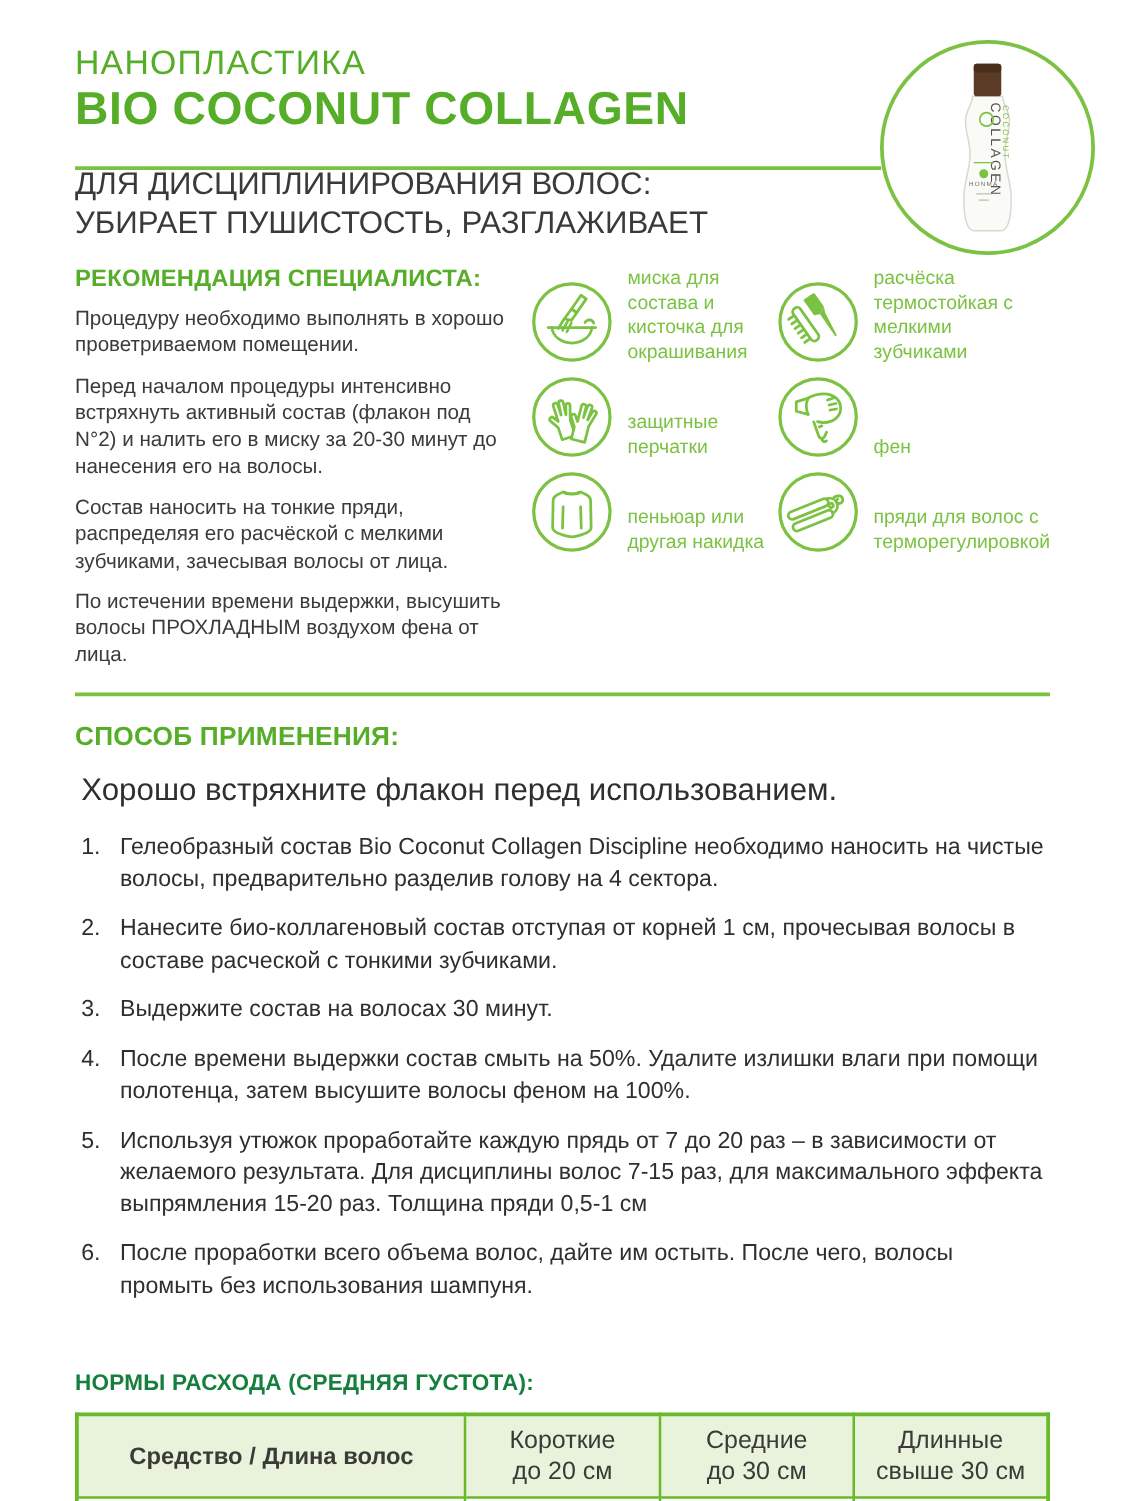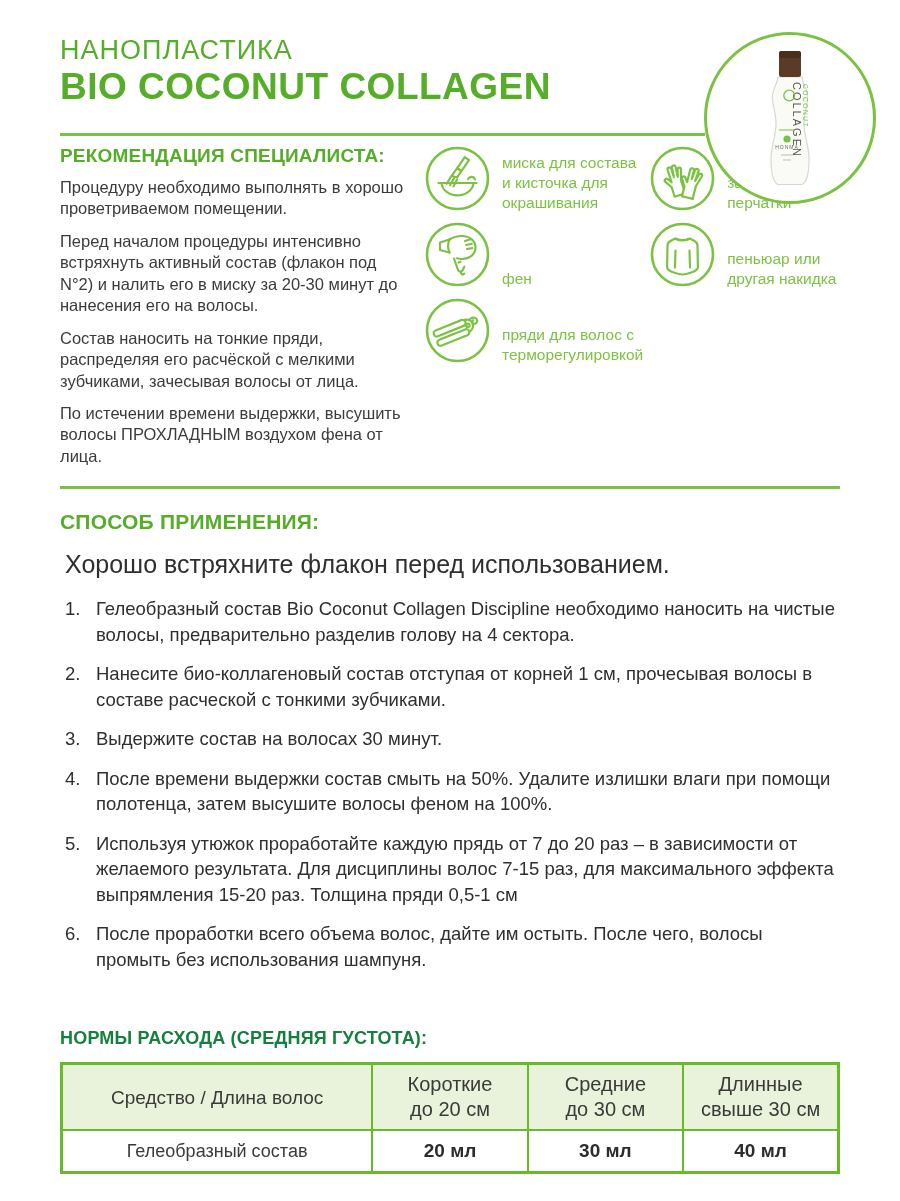--- a/index.html
+++ b/index.html
@@ -16,21 +16,21 @@
   .brand-title { font-size:37px; color:#55ad28; font-weight:700; letter-spacing:.5px; line-height:1.1; margin-top:3px; }
   .header-line { position:absolute; left:60px; top:133px; width:645px; height:3px; background:#7cc242; }
   .product-circle {
     position:absolute; left:704px; top:32px; width:172px; height:172px;
     border:3px solid #7cc242; border-radius:50%; background:#fff;
     display:flex; align-items:center; justify-content:center;
   }
   .subtitle { margin-top:24px; font-size:25px; line-height:1.22; color:#3a3a38; font-weight:400; }
 
   
-  .columns { display:flex; margin-top:37px; gap:12px; }
+  .columns { display:flex; margin-top:20px; gap:12px; }
   .col-left { width:352px; flex:none; }
   .col-right { flex:1; }
   .section-heading { font-size:19px; font-weight:700; color:#55ad28; margin:0 0 10px 0; letter-spacing:.2px; }
   .col-left p { margin:0 0 11px 0; font-size:16.5px; line-height:1.3; color:#3b3b39; }
 
   .materials-grid { display:grid; grid-template-columns:1fr 1fr; column-gap:6px; row-gap:9px; }
   .material-item { display:flex; align-items:flex-end; gap:11px; min-height:67px; }
   .material-item svg { width:67px; height:67px; flex:none; display:block; }
   .material-label { font-size:15.5px; line-height:1.26; color:#7cc242; }
 
@@ -46,21 +46,21 @@
 
   
   .norms-heading { font-size:18px; font-weight:700; color:#15803d; margin:56px 0 0 0; letter-spacing:.2px; }
   table.norms { width:100%; border-collapse:collapse; margin-top:13px; }
   table.norms th, table.norms td { border:2px solid #68ba2b; text-align:center; vertical-align:middle; }
   table.norms { border:3px solid #68ba2b; }
   table.norms thead th {
     background:#e9f3dc; font-weight:400; font-size:20px; line-height:1.25;
     padding:7px 4px; white-space:pre-line; color:#3a3a38;
   }
-  table.norms thead th.c1 { font-weight:400; font-size:19px; }
+  table.norms thead th.c1 { font-weight:700; font-size:19px; }
   table.norms tbody td { padding:9px 4px; font-size:18px; color:#3a3a38; background:#fff; }
   table.norms tbody td.val { font-weight:700; font-size:19px; color:#2c2c2a; }
 
   
   .mat-icon path, .mat-icon rect, .mat-icon circle {
     fill:none; stroke:#7cc242; stroke-width:2.2; stroke-linecap:round; stroke-linejoin:round;
   }
   .mat-icon .ring { stroke-width:2.6; }
   .mat-icon .fill { fill:#7cc242; stroke:none; }
   .mat-icon .wfill { fill:#ffffff; }
@@ -83,20 +83,24 @@
       <text transform="rotate(90 57.5 42)" x="57.5" y="42" font-size="6.5" letter-spacing="1.6" fill="#7cc242" font-family="Liberation Sans, sans-serif">COCONUT</text>
       <circle cx="44.2" cy="53.5" r="5.4" fill="none" stroke="#7cc242" stroke-width="1.3"></circle>
       <line x1="34" y1="88" x2="50" y2="88" stroke="#7cc242" stroke-width="1"></line>
       <circle cx="42" cy="97" r="3.6" fill="#7cc242"></circle>
       <text x="42" y="107" font-size="5" text-anchor="middle" letter-spacing="1" fill="#6a6a62" font-family="Liberation Sans, sans-serif">HONMA</text>
       <line x1="36" y1="113" x2="48" y2="113" stroke="#bdbdb4" stroke-width="1"></line>
       <line x1="38" y1="118" x2="46" y2="118" stroke="#bdbdb4" stroke-width="1"></line>
     </svg>
   </div>
 
+  <div class="subtitle">
+    <div>ДЛЯ ДИСЦИПЛИНИРОВАНИЯ ВОЛОС:</div>
+    <div>УБИРАЕТ ПУШИСТОСТЬ, РАЗГЛАЖИВАЕТ</div>
+  </div>
 
   <div class="columns">
     <div class="col-left">
       <h3 class="section-heading">РЕКОМЕНДАЦИЯ СПЕЦИАЛИСТА:</h3>
       <p>Процедуру необходимо выполнять в хорошо проветриваемом помещении.</p>
       <p>Перед началом процедуры интенсивно встряхнуть активный состав (флакон под N°2)  и налить его в миску за 20-30 минут до нанесения его на волосы.</p>
       <p>Состав наносить на тонкие пряди, распределяя его расчёской с мелкими зубчиками, зачесывая волосы от лица.</p>
       <p>По истечении времени выдержки, высушить волосы ПРОХЛАДНЫМ воздухом фена от лица.</p>
     </div>
 
@@ -109,20 +113,32 @@
             <path d="M40.8 12.2l4.2 2.9-7.6 11-4.2-2.9z"></path>
             <path d="M33.2 23.2l4.2 2.9-4.3 6.2-5.6-1.3z"></path>
             <path d="M27.3 31.2l-4.6 7.6 M30.2 32.9l-4.1 7.3 M33 34.4l-3.5 7"></path>
             <path d="M14.5 38h38"></path>
             <path d="M17.5 38c.6 7.4 7.9 12.4 16 12.4s15.4-5 16-12.4"></path>
             <path d="M44 34c1.5-3 6-3 7 .5"></path>
           </svg>
           <span class="material-label">миска для состава и кисточка для окрашивания</span>
         </div>
 
+        <div class="material-item">
+          <svg class="mat-icon" viewBox="0 0 67 67">
+            <circle class="ring" cx="33.5" cy="33.5" r="30.5"></circle>
+            <g transform="rotate(-35 31 32)">
+              <rect x="19.5" y="15" width="7" height="31" rx="3.2"></rect>
+              <path d="M19.5 19.5h-5.5 M19.5 24h-5.5 M19.5 28.5h-5.5 M19.5 33h-5.5 M19.5 37.5h-5.5 M19.5 42h-5.5"></path>
+              <path class="fill" d="M32.5 13.5h8.5a2 2 0 0 1 2 2v11.5l-6 3.5-4.5-2z"></path>
+              <path class="fill" d="M37 30.5l6-3.5-2 5-2.6 19.5c-.1.9-1.5.9-1.6 0z"></path>
+            </g>
+          </svg>
+          <span class="material-label">расчёска термостойкая с мелкими зубчиками</span>
+        </div>
 
         <div class="material-item">
           <svg class="mat-icon" viewBox="0 0 67 67">
             <circle class="ring" cx="33.5" cy="33.5" r="30.5"></circle>
             <g transform="rotate(-18 26 38)">
               <path class="wfill" d="M21.5 51V41l-4.3-7c-1.2-2 1.7-3.9 3-2l2.8 4.2V23.5c0-2.7 3.8-2.7 3.8 0V32l1-9.3c.3-2.6 3.9-2.3 3.7.3L30.5 33l2.1-6.9c.8-2.4 4-1.4 3.3 1L32.5 38v13z"></path>
             </g>
             <g transform="rotate(14 42 38)">
               <path class="wfill" d="M36.5 53V43l-4.3-7c-1.2-2 1.7-3.9 3-2l2.8 4.2V25.5c0-2.7 3.8-2.7 3.8 0V34l1-9.3c.3-2.6 3.9-2.3 3.7.3L45.5 35l2.1-6.9c.8-2.4 4-1.4 3.3 1L47.5 40v13z"></path>
             </g>

